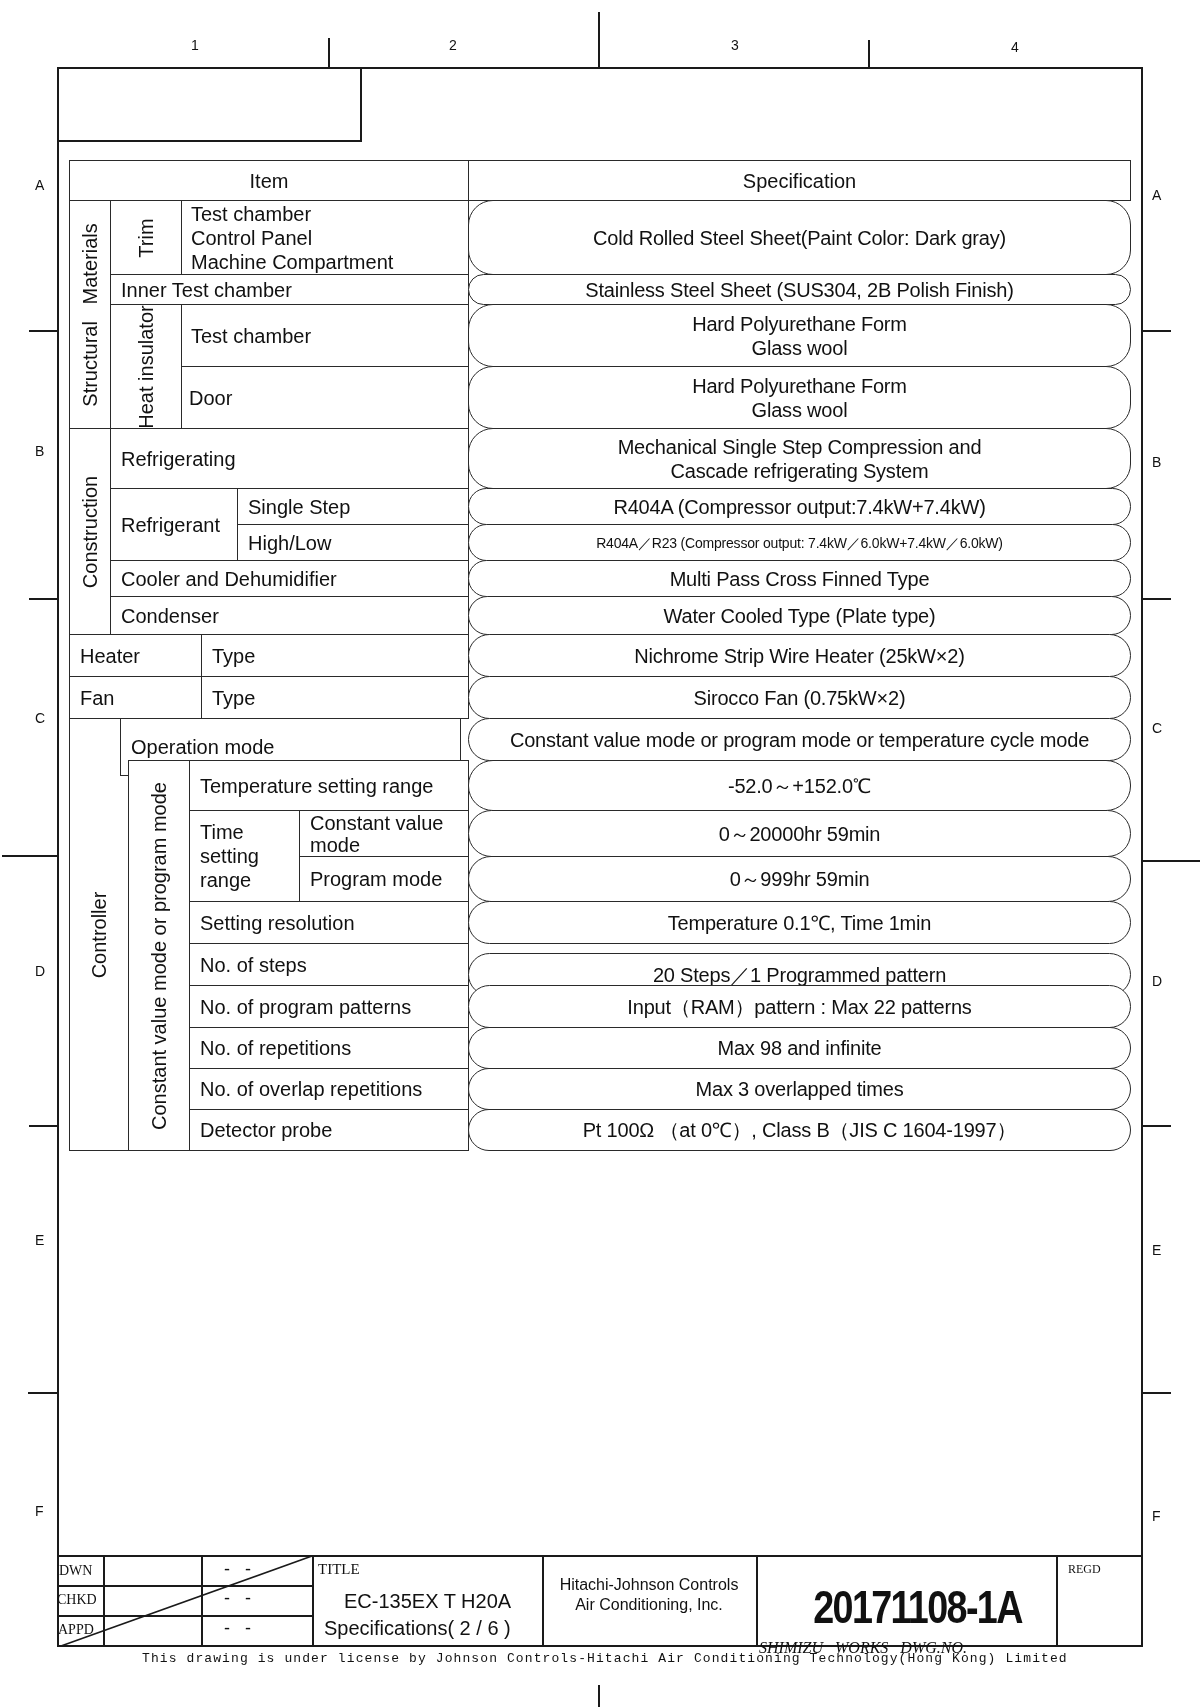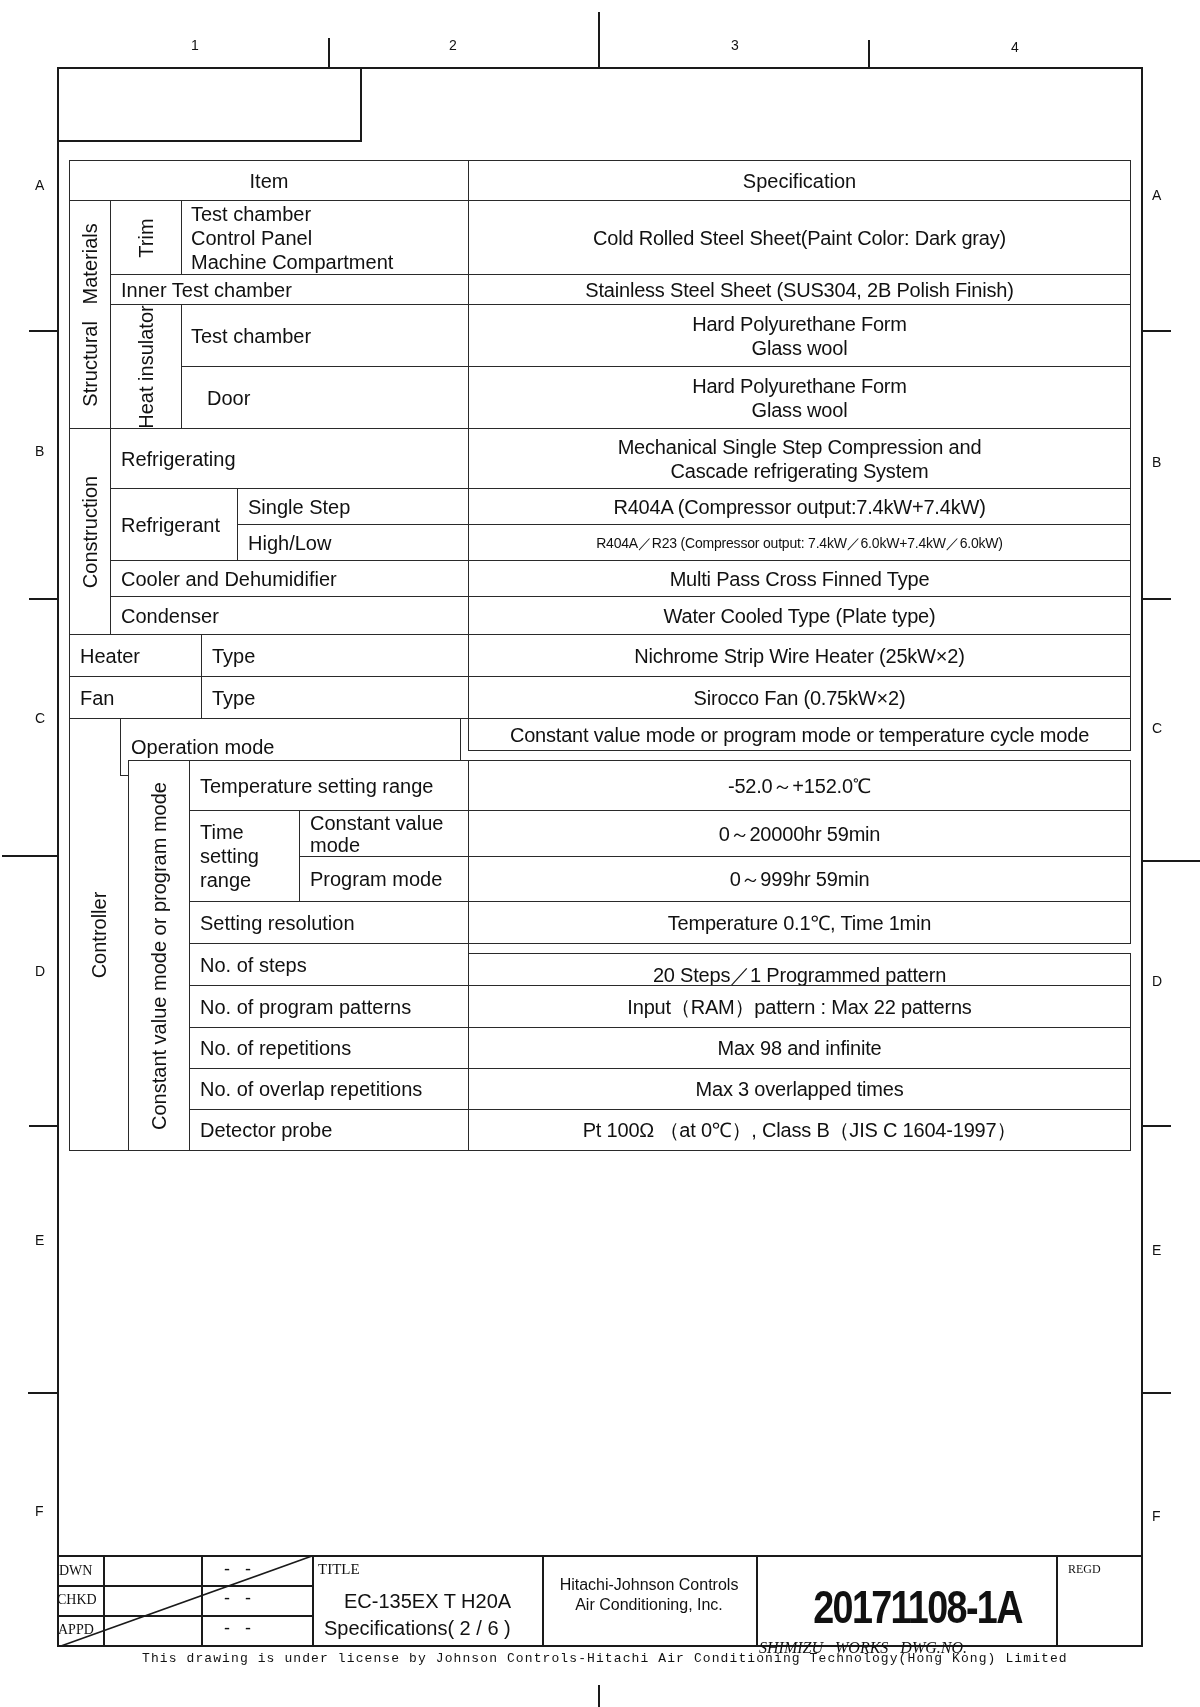--- a/index.html
+++ b/index.html
@@ -11,21 +11,21 @@
   .tl-box { position:absolute; left:57px; top:67px; width:305px; height:75px;
             border-right:2px solid #1a1a1a; border-bottom:2px solid #1a1a1a; box-sizing:border-box; }
   .tick-v { position:absolute; width:2px; background:#1a1a1a; }
   .tick-h { position:absolute; height:2px; background:#1a1a1a; }
   .zone { position:absolute; font-size:14px; font-family:"Liberation Sans", sans-serif; }
   .cell { position:absolute; border:1.5px solid #2a2a2a; box-sizing:border-box;
           display:flex; align-items:center; font-size:20px; line-height:24px; background:#fff; }
   .cell.left { justify-content:flex-start; padding-left:10px; }
   .cell.center { justify-content:center; text-align:center; }
   .cell.spec { justify-content:center; text-align:center; font-family:"Liberation Sans", sans-serif;
-               font-size:20px; letter-spacing:-0.2px; }
+               font-size:20px; letter-spacing:-0.2px;border-radius:25px; }
   .ml { white-space:pre-line; }
   .vert { position:absolute; display:flex; align-items:center; justify-content:center; }
   .vert span { display:block; transform:rotate(-90deg); white-space:nowrap; font-size:20px; line-height:24px; }
   .tb { position:absolute; border:2px solid #1a1a1a; box-sizing:border-box; }
   .serif { font-family:"Liberation Serif", serif; }
   .mono { font-family:"Liberation Mono", monospace; }
 </style>
 </head>
 <body>
 
@@ -88,21 +88,21 @@
   <div class="cell left" style="left:110px; top:274px; width:359px; height:31px;">Inner Test chamber</div>
   <div class="cell spec" style="left:468px; top:274px; width:663px; height:31px;">Stainless Steel Sheet (SUS304, 2B Polish Finish)</div>
 
   <div class="vert cell" style="left:110px; top:304px; width:72px; height:125px; padding:0;">
     <span class="ml" style="text-align:center;">Heat
 insulator</span>
   </div>
   <div class="cell left" style="left:181px; top:304px; width:288px; height:63px; padding-left:9px;">Test chamber</div>
   <div class="cell spec ml" style="left:468px; top:304px; width:663px; height:63px;">Hard Polyurethane Form
 Glass wool</div>
-  <div class="cell left" style="left:181px; top:366px; width:288px; height:63px; padding-left:25px;">Door</div>
+  <div class="cell left" style="left:181px; top:366px; width:288px; height:63px; padding-left:7px;">Door</div>
   <div class="cell spec ml" style="left:468px; top:366px; width:663px; height:63px;">Hard Polyurethane Form
 Glass wool</div>
 
   <div class="vert cell" style="left:69px; top:428px; width:42px; height:207px; padding:0;">
     <span>Construction</span>
   </div>
   <div class="cell left" style="left:110px; top:428px; width:359px; height:61px;">Refrigerating</div>
   <div class="cell spec ml" style="left:468px; top:428px; width:663px; height:61px;">Mechanical Single Step Compression and
 Cascade refrigerating System</div>
 
@@ -122,21 +122,21 @@
   <div class="cell spec" style="left:468px; top:634px; width:663px; height:43px;">Nichrome Strip Wire Heater (25kW×2)</div>
 
   <div class="cell left" style="left:69px; top:676px; width:133px; height:43px; padding-left:10px;">Fan</div>
   <div class="cell left" style="left:201px; top:676px; width:268px; height:43px;">Type</div>
   <div class="cell spec" style="left:468px; top:676px; width:663px; height:43px;">Sirocco Fan (0.75kW×2)</div>
 
   <div class="vert cell" style="left:69px; top:718px; width:60px; height:433px; padding:0;">
     <span>Controller</span>
   </div>
   <div class="cell left" style="left:120px; top:718px; width:341px; height:58px;">Operation mode</div>
-  <div class="cell spec" style="left:468px; top:718px; width:663px; height:33px;">Constant value mode or program mode or temperature cycle mode</div>
+  <div class="cell spec" style="left:468px; top:718px; width:663px; height:43px;">Constant value mode or program mode or temperature cycle mode</div>
 
   <div class="vert cell" style="left:128px; top:760px; width:62px; height:391px; padding:0;">
     <span>Constant value mode or program mode</span>
   </div>
 
   <div class="cell left" style="left:189px; top:760px; width:280px; height:51px;">Temperature setting range</div>
   <div class="cell spec" style="left:468px; top:760px; width:663px; height:51px;">-52.0～+152.0℃</div>
 
   <div class="cell left ml" style="left:189px; top:810px; width:131px; height:92px; line-height:24px;">Time
 setting

